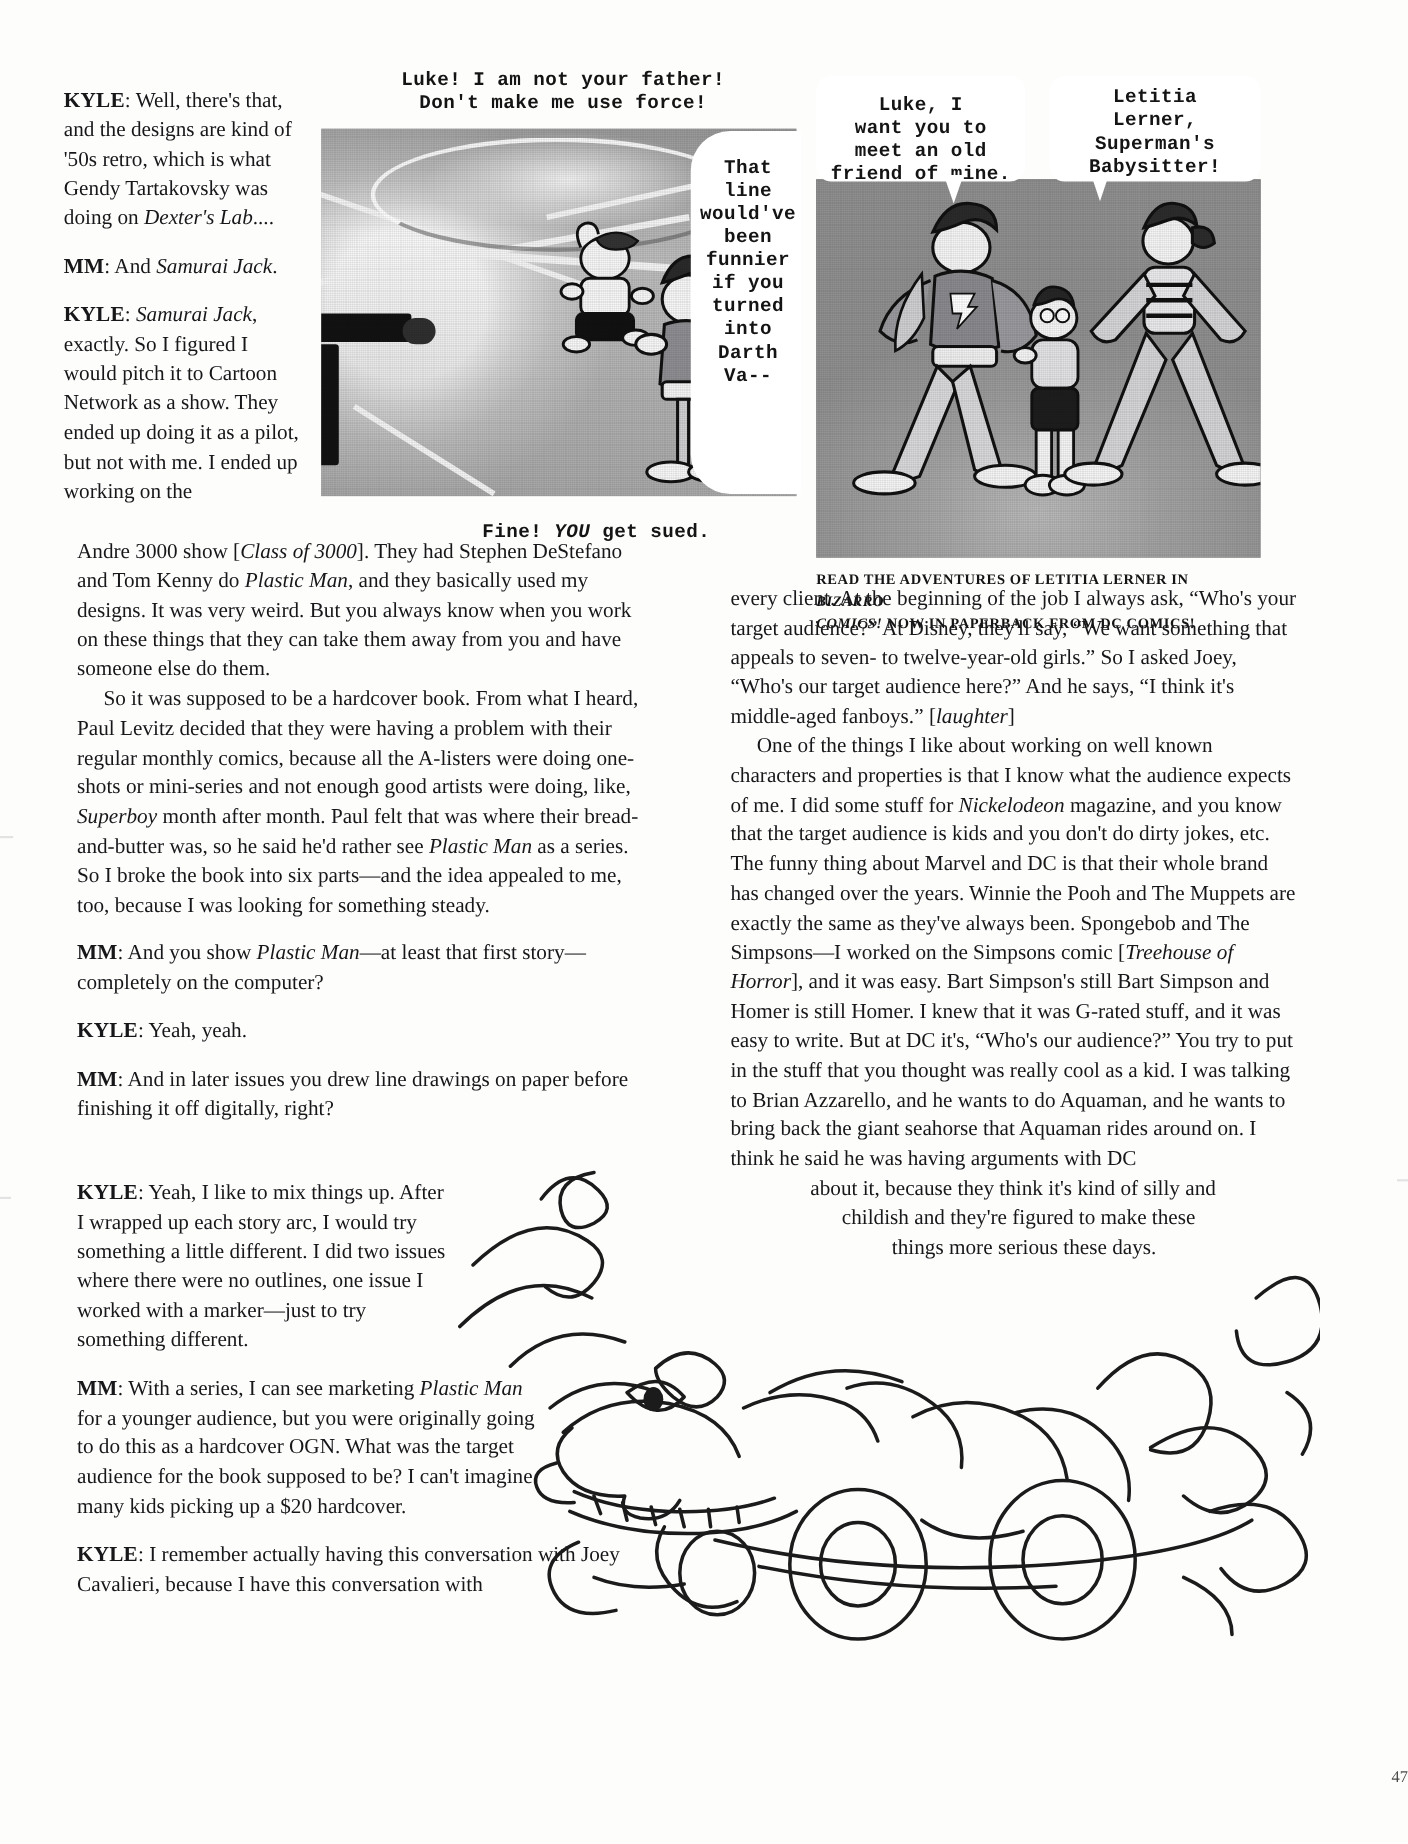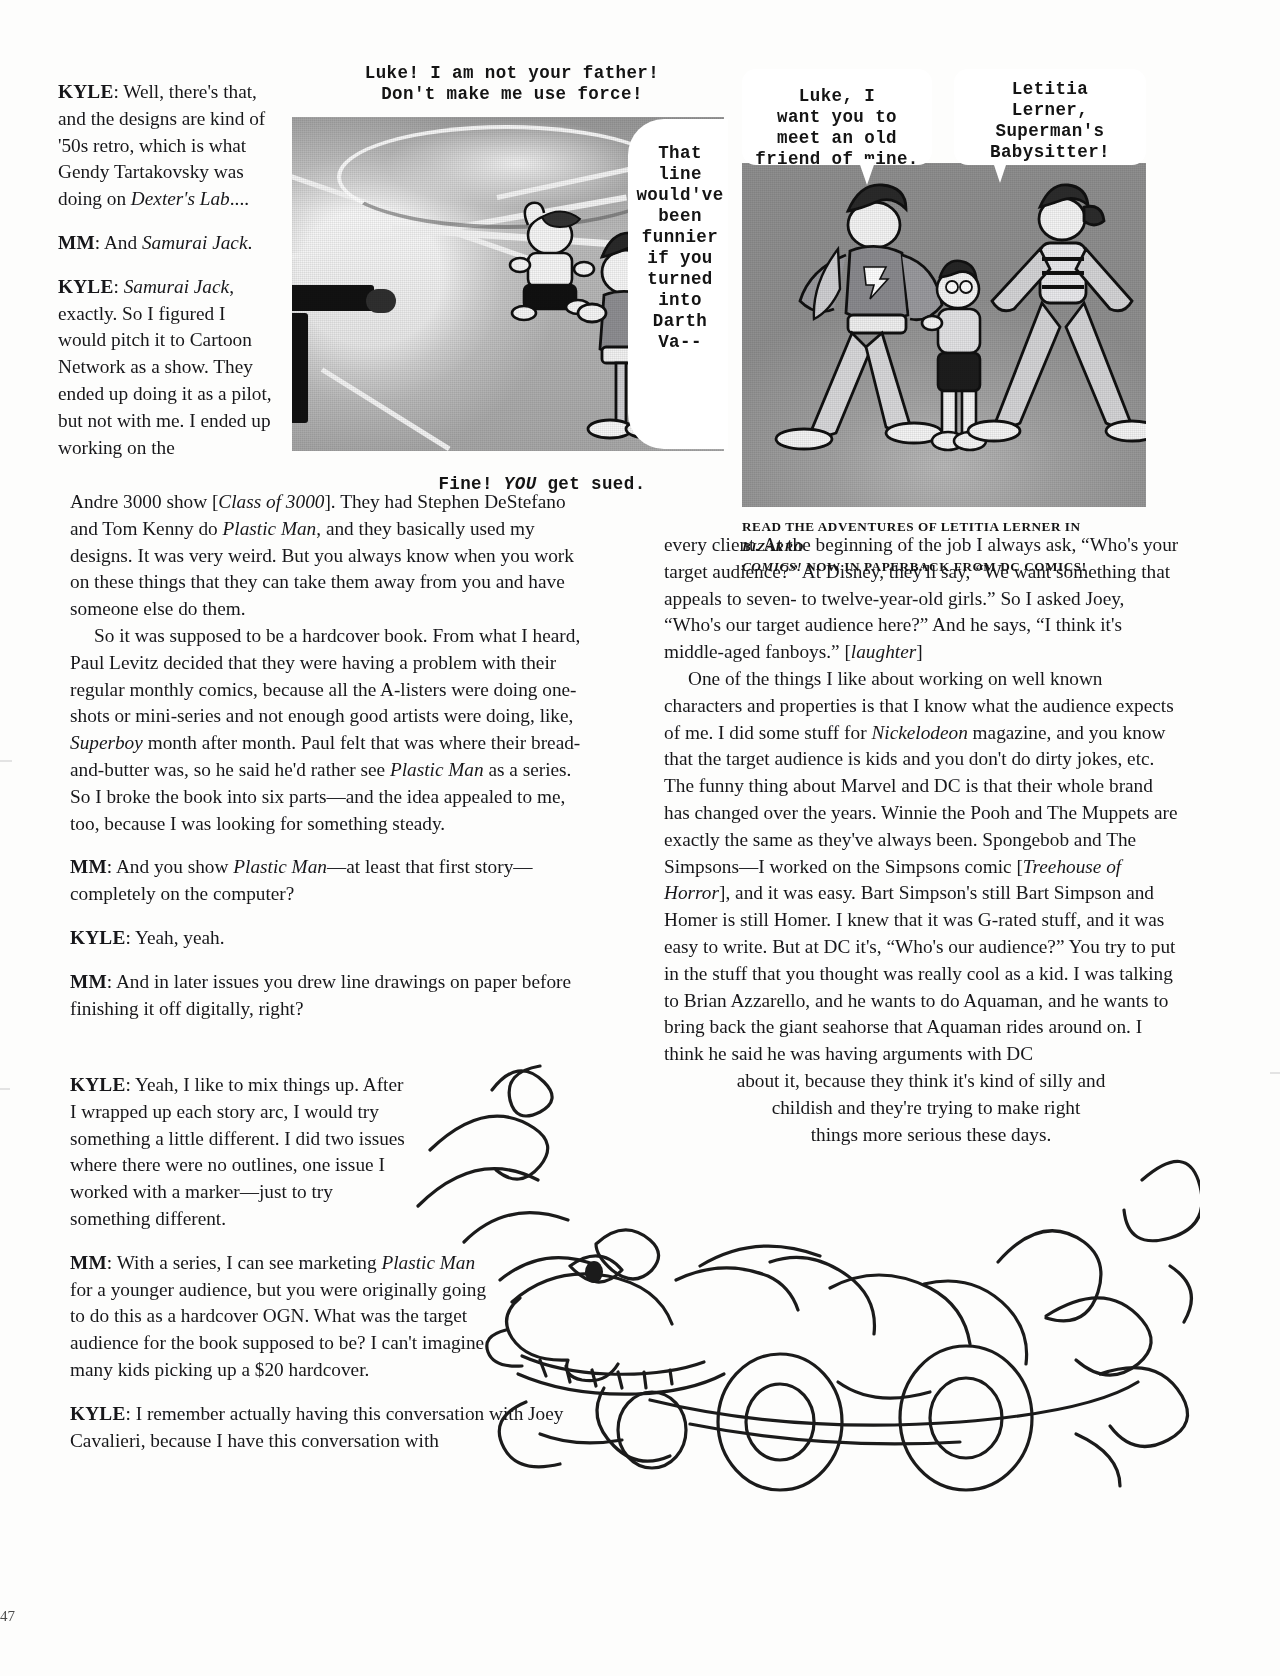--- a/index.html
+++ b/index.html
@@ -167,21 +167,21 @@
     width: 800px;
     height: 480px;
     pointer-events: none;
   }
 
   
   #folio {
     position: absolute;
     left: 0; right: 0;
     top: 1608px;
-    text-align: left;
+    text-align: right;
     font-family: "Liberation Serif", serif;
     font-size: 15px;
     color: #4a4a4a;
   }
 
   
   .edge-mark {
     position: absolute;
     background: #e3e3e3;
   }
@@ -360,21 +360,21 @@
   <div id="left-lower" class="body-text">
       <p class="qa narrow"><span class="spk">KYLE</span>: <span>Yeah, I like to mix things up. After I wrapped up each story arc, I would try something a little different. I did two issues where there were no outlines, one issue I worked with a marker—just to try something different.</span></p>
       <p class="qa narrowB"><span class="spk">MM</span>: <span>With a series, I can see marketing </span><span class="it">Plastic Man</span><span> for a younger audience, but you were originally going to do this as a hardcover OGN. What was the target audience for the book supposed to be? I can't imagine many kids picking up a $20 hardcover.</span></p>
       <p class="qa"><span class="spk">KYLE</span>: <span>I remember actually having this conversation with Joey Cavalieri, because I have this conversation with</span></p>
     </div>
 
   <div id="right-col" class="body-text">
       <p><span>every client. At the beginning of the job I always ask, “Who's your target audience?” At Disney, they'll say, “We want something that appeals to seven- to twelve-year-old girls.” So I asked Joey, “Who's our target audience here?” And he says, “I think it's middle-aged fanboys.” [</span><span class="it">laughter</span><span>]</span></p>
       <p class="cont"><span>One of the things I like about working on well known characters and properties is that I know what the audience expects of me. I did some stuff for </span><span class="it">Nickelodeon</span><span> magazine, and you know that the target audience is kids and you don't do dirty jokes, etc. The funny thing about Marvel and DC is that their whole brand has changed over the years. Winnie the Pooh and The Muppets are exactly the same as they've always been. Spongebob and The Simpsons—I worked on the Simpsons comic [</span><span class="it">Treehouse of Horror</span><span>], and it was easy. Bart Simpson's still Bart Simpson and Homer is still Homer. I knew that it was G-rated stuff, and it was easy to write. But at DC it's, “Who's our audience?” You try to put in the stuff that you thought was really cool as a kid. I was talking to Brian Azzarello, and he wants to do Aquaman, and he wants to bring back the giant seahorse that Aquaman rides around on. I think he said he was having arguments with DC</span></p>
       <div class="tail" style="width: 430px; margin-left: 42px;">about it, because they think it's kind of silly and</div>
-      <div class="tail" style="width: 372px; margin-left: 76px;">childish and they're trying to make right</div>
+      <div class="tail" style="width: 372px; margin-left: 76px;">childish and they're figured to make these</div>
       <div class="tail" style="width: 314px; margin-left: 110px;">things more serious these days.</div>
     </div>
 
   <svg id="ratcar" viewBox="0 0 800 480" preserveAspectRatio="none">
     <g fill="none" stroke="#1b1b1b" stroke-width="3.2" stroke-linecap="round" stroke-linejoin="round">
 
       <path d="M92 60 q26 -34 52 -8 q18 18 -4 30 q-24 12 -30 -12 q-6 -28 30 -34"></path>
       <path d="M30 120 q56 -54 104 -22 q24 16 6 38 q-20 24 -44 4"></path>
       <path d="M18 176 q58 -58 120 -26"></path>
       <path d="M64 212 q44 -44 104 -22"></path>

